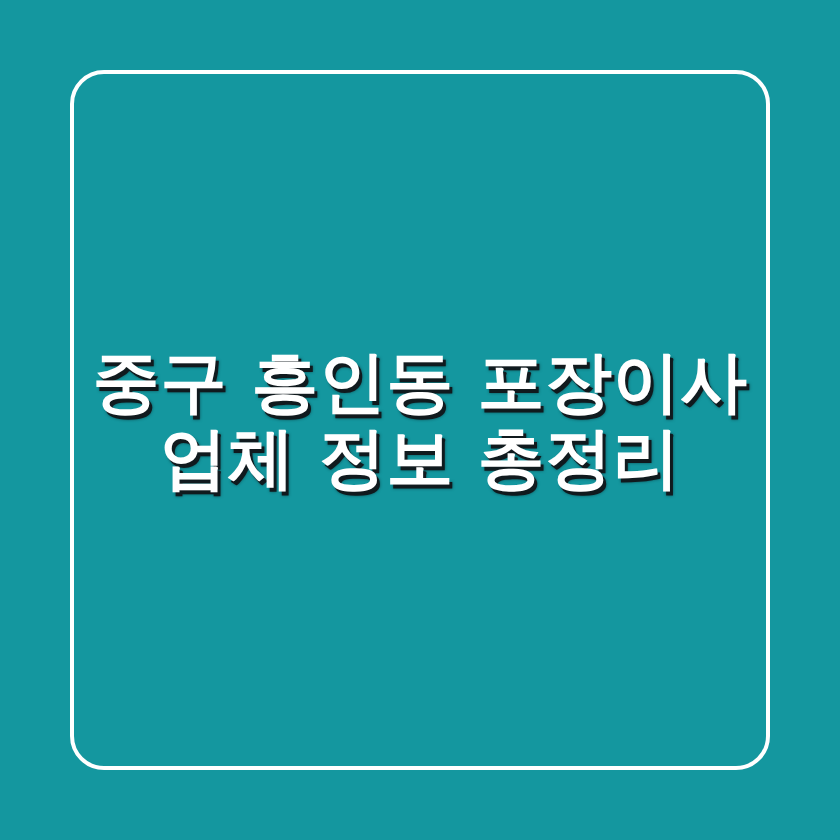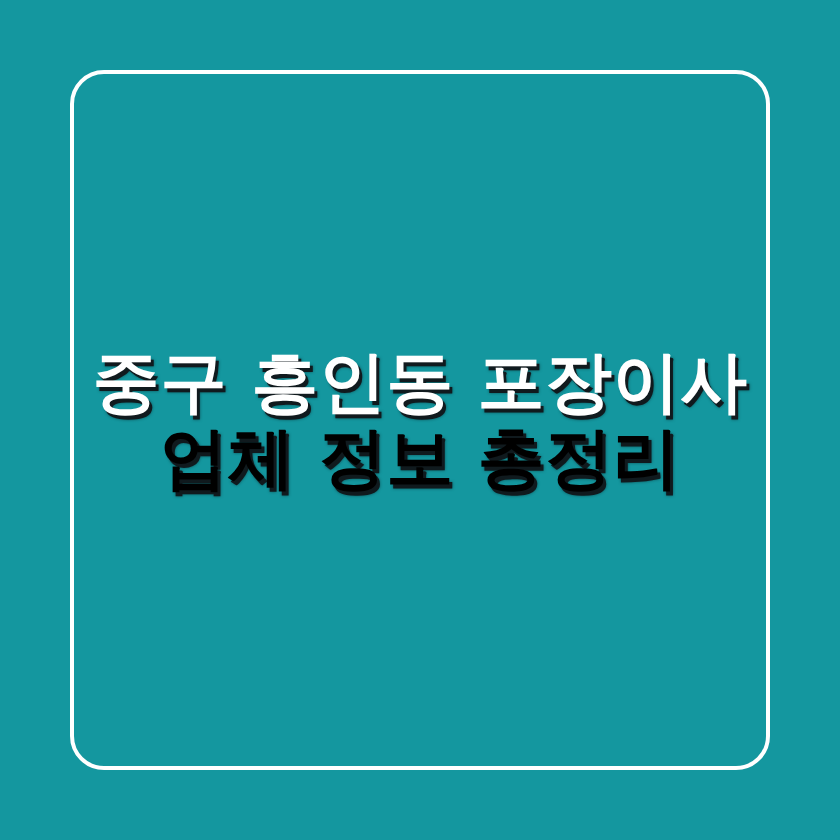--- a/index.html
+++ b/index.html
@@ -76,17 +76,17 @@
 <body>
 
 <div id="thumbnail-card" style="background: rgb(20, 151, 159); width: 840px; height: 840px;">
 
   <div id="frame-border" style="border: 4px solid rgb(255, 255, 255); border-radius: 34px; left: 70px; top: 70px; width: 700px; height: 700px;"></div>
 
   <div id="headline-block">
 
     <span class="headline-line" id="headline-line-1" style="color: rgb(255, 255, 255); font-size: 67px; text-align: center; text-shadow: rgb(16, 26, 30) 3px 4px 0px, rgba(10, 20, 24, 0.55) 3px 4px 3px;">중구 흥인동 포장이사</span>
 
-    <span class="headline-line" id="headline-line-2" style="color: #000000; font-size: 67px; text-align: center; text-shadow: rgb(16, 26, 30) 3px 4px 0px, rgba(10, 20, 24, 0.55) 3px 4px 3px;">업체 정보 총정리</span>
+    <span class="headline-line" id="headline-line-2" style="color: #ffffff; font-size: 67px; text-align: center; text-shadow: rgb(16, 26, 30) 3px 4px 0px, rgba(10, 20, 24, 0.55) 3px 4px 3px;">업체 정보 총정리</span>
 
   </div>
 
 </div>
 
 </body></html>

